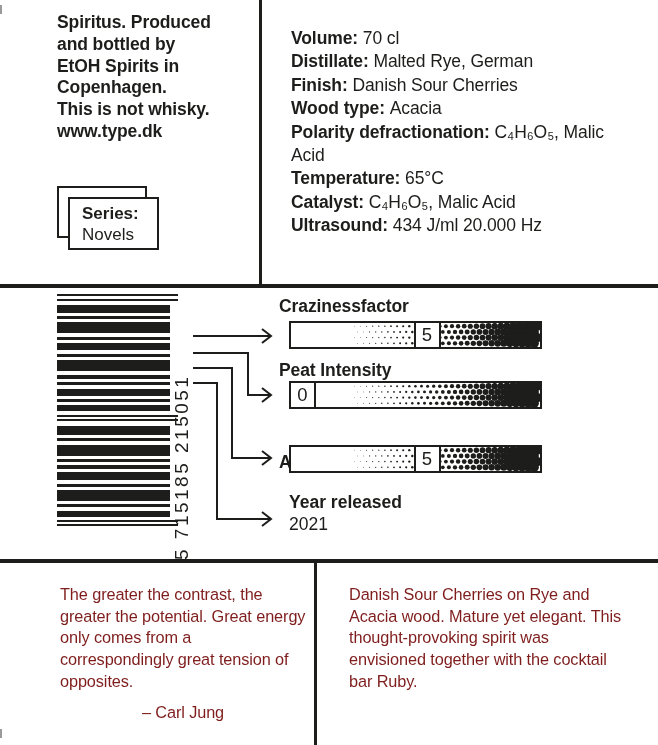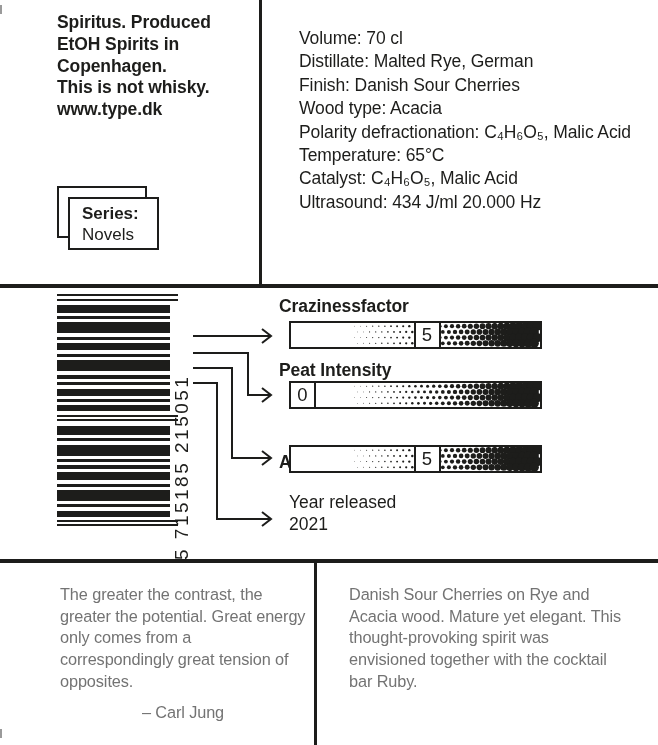--- a/index.html
+++ b/index.html
@@ -17,64 +17,65 @@
   .edge-tick{left:0;width:2px;height:9px;background:#9a9a9a;}
   
   .intro{left:57px;top:12px;width:210px;font-size:17.5px;font-weight:bold;line-height:21.8px;letter-spacing:-0.1px;}
   
   .series-back{left:57px;top:186px;width:90px;height:52px;border:2.5px solid #1d1d1b;box-sizing:border-box;background:#fff;}
   .series-front{left:68px;top:197px;width:91px;height:53px;border:2.5px solid #1d1d1b;box-sizing:border-box;background:#fff;
     padding:5px 0 0 12px;font-size:17px;line-height:20.5px;}
   .series-front .lbl{font-weight:bold;}
   
   .specs{left:291px;top:27px;width:350px;font-size:17.5px;line-height:23.4px;letter-spacing:-0.1px;}
-  .spec-row .lbl{font-weight:normal;margin-left:8px;}
+  .spec-row .lbl{font-weight:bold;}
   
   .barcode{left:57px;top:294px;width:122px;}
   .barcode .bar{background:#1d1d1b;width:113px;}
   .barcode .bar.ext{width:121px;}
   .bcnum{
     left:171px;top:297px;width:263px;height:24px;
     transform-origin:0 0;transform:rotate(-90deg) translateX(-263px);
     font-size:19px;letter-spacing:2.5px;white-space:nowrap;
   }
   
   .arrows{left:185px;top:325px;}
   
   .m-title{left:279px;width:260px;font-size:17.5px;font-weight:bold;letter-spacing:-0.1px;}
   .meter{left:289px;width:253px;height:28px;border:2px solid #1d1d1b;box-sizing:border-box;background:#fff;}
   .meter svg{position:absolute;left:0;top:0;width:100%;height:100%;display:block;}
   .marker{
     position:absolute;top:-2px;height:calc(100% + 4px);width:27px;box-sizing:border-box;
     background:#fff;border:2.5px solid #1d1d1b;display:flex;align-items:center;justify-content:center;
     font-size:18.5px;
   }
-  .year-label{left:289px;top:492px;font-size:17.5px;font-weight:normal;}
+  .year-label{left:289px;top:492px;font-size:17.5px;font-weight:bold;}
   .year-value{left:289px;top:514px;font-size:17.5px;}
   
-  .quote{font-size:16.3px;line-height:21.7px;color:#737373;letter-spacing:-0.1px;}
+  .quote{font-size:16.3px;line-height:21.7px;color:#7f1d1d;letter-spacing:-0.1px;}
   .quote-left{left:60px;top:584px;width:246px;}
   .quote-right{left:349px;top:584px;width:276px;}
   .attr{margin-top:9px;text-align:center;}
 </style>
 </head>
 <body>
 
 <div class="canvas">
 
   <div class="abs edge-tick" style="top:5px;"></div>
   <div class="abs edge-tick" style="top:729px;"></div>
 
   <div class="abs vdiv-top"></div>
   <div class="abs hdiv1"></div>
   <div class="abs hdiv2"></div>
   <div class="abs vdiv-bottom"></div>
 
   <div class="abs intro">
     <div>Spiritus. Produced</div>
+    <div>and bottled by</div>
     <div>EtOH Spirits in</div>
     <div>Copenhagen.</div>
     <div>This is not whisky.</div>
     <div>www.type.dk</div>
   </div>
 
   <div class="abs series-back"></div>
   <div class="abs series-front">
     <div class="lbl">Series:</div>
     <div>Novels</div>

